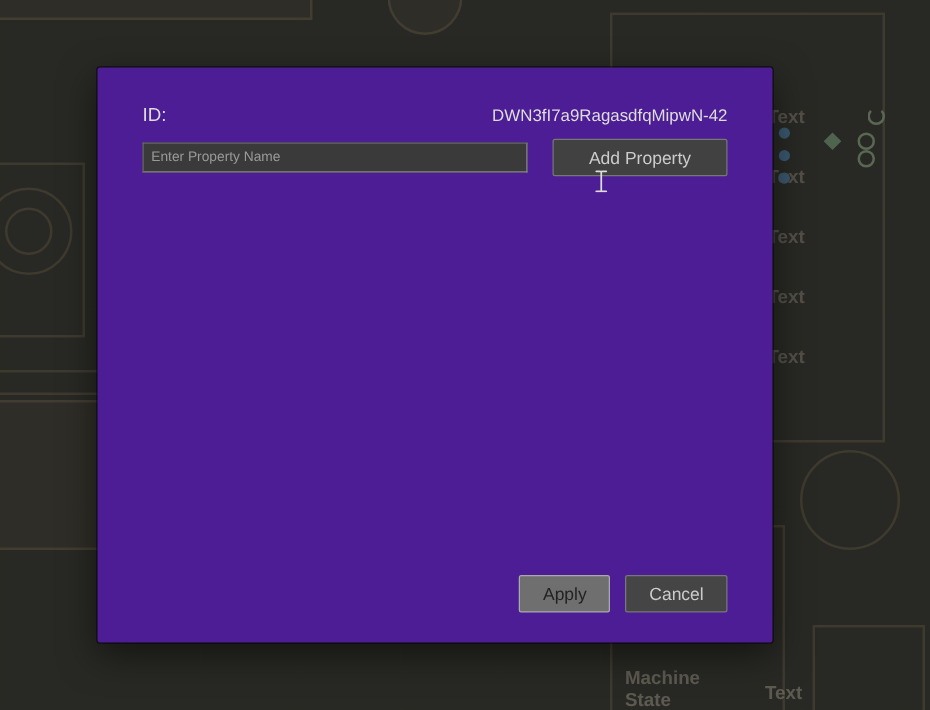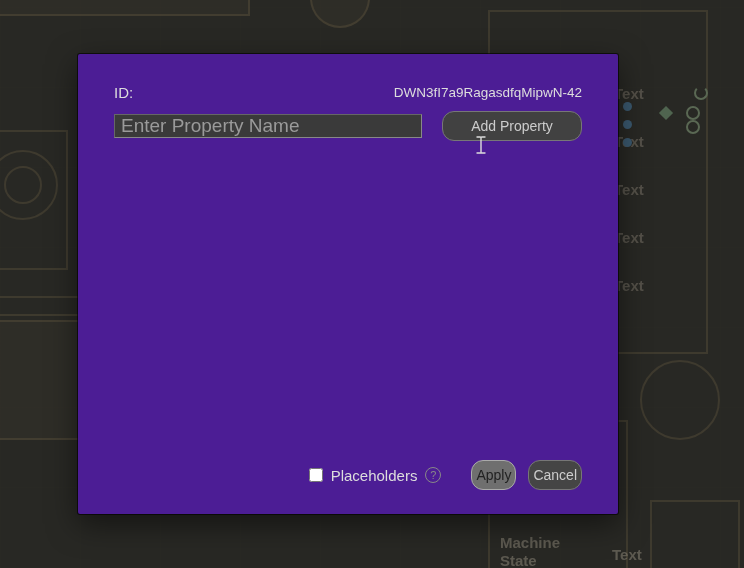--- a/index.html
+++ b/index.html
@@ -111,33 +111,33 @@
     margin-bottom: 14px;
   }
   .prop-input {
     width: 320px;
     height: 24px;
     background: #3a3a3a;
     border: 1px solid #888;
     border-top-color:#666;
     border-left-color:#666;
     color: #ccc;
-    font-size: 19px;
+    font-size: 11px;
     padding: 2px 6px;
     outline: none;
   }
   .prop-input::placeholder { color: #9a9a9a; }
   .btn {
     background: #454545;
     border: 1px solid #777;
     color: #ccc;
     font-size: 14px;
-    padding: 6px 4px;
+    padding: 6px 18px;
     cursor: pointer;
-    border-radius: 12px;
+    border-radius: 2px;
   }
   .btn.primary {
     background: #6f6f6f;
     border: 1px solid #aaa;
     color: #222;
   }
   .btn.add {
     background:#414141;
     min-width:140px;
   }
@@ -226,25 +226,20 @@
   </div>
 
   <div class="dlg-row-input">
     <input class="prop-input" type="text" placeholder="Enter Property Name" style="">
     <button class="btn add">Add Property</button>
   </div>
 
   <div class="dlg-body"></div>
 
   <div class="dlg-footer">
-    <div class="placeholders-wrap">
-      <input type="checkbox" class="chk" style="">
-      <label>Placeholders</label>
-      <span class="help-ic">?</span>
-    </div>
     <button class="btn primary">Apply</button>
     <button class="btn">Cancel</button>
   </div>
 
   <div class="text-cursor">
     <svg viewBox="0 0 16 18">
         <path d="M4 1h3M9 1h3M8 1v16M4 17h3M9 17h3" stroke="#ddd" stroke-width="1.4" fill="none" stroke-linecap="round"></path>
       </svg>
   </div>
 </div>

